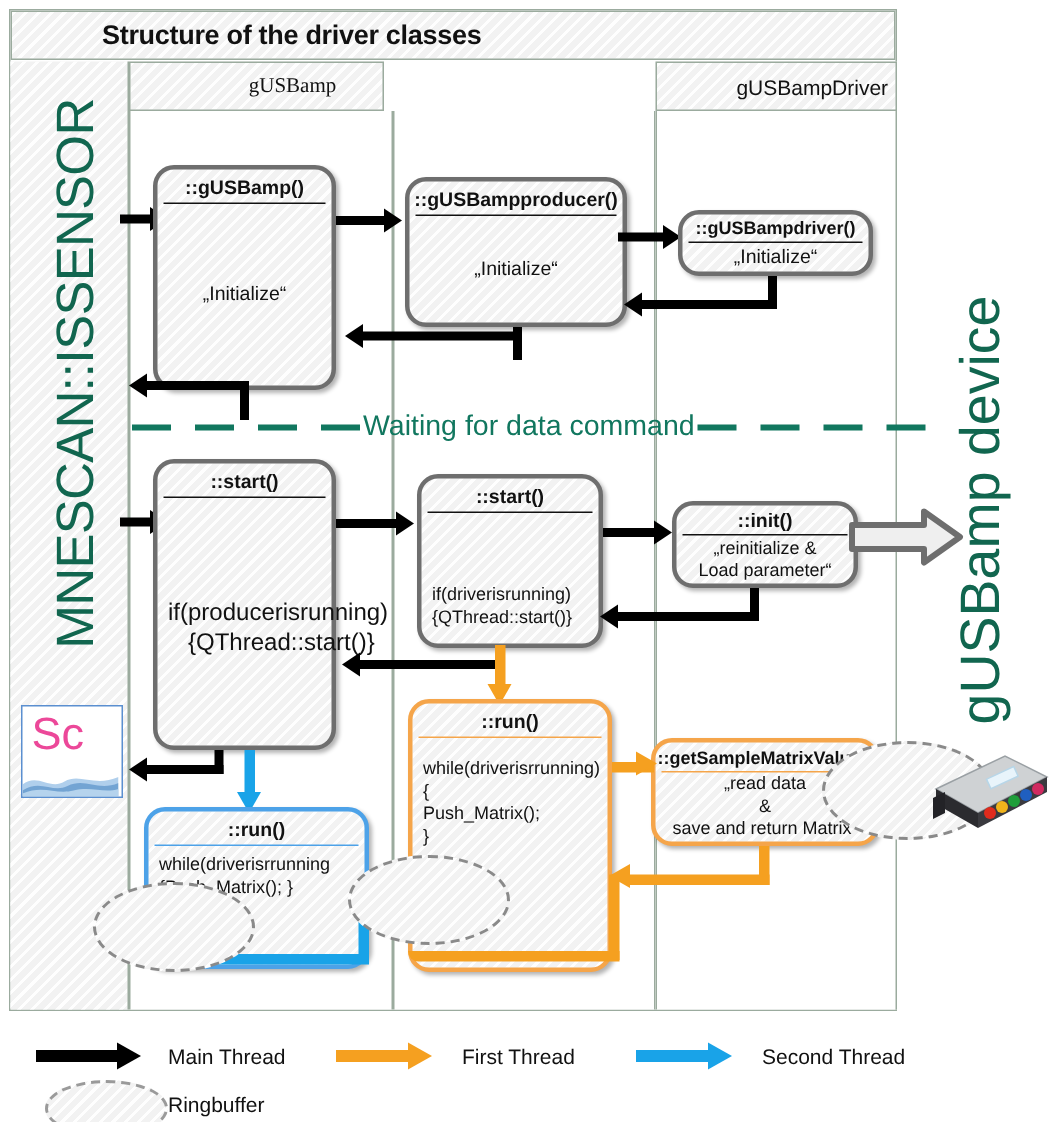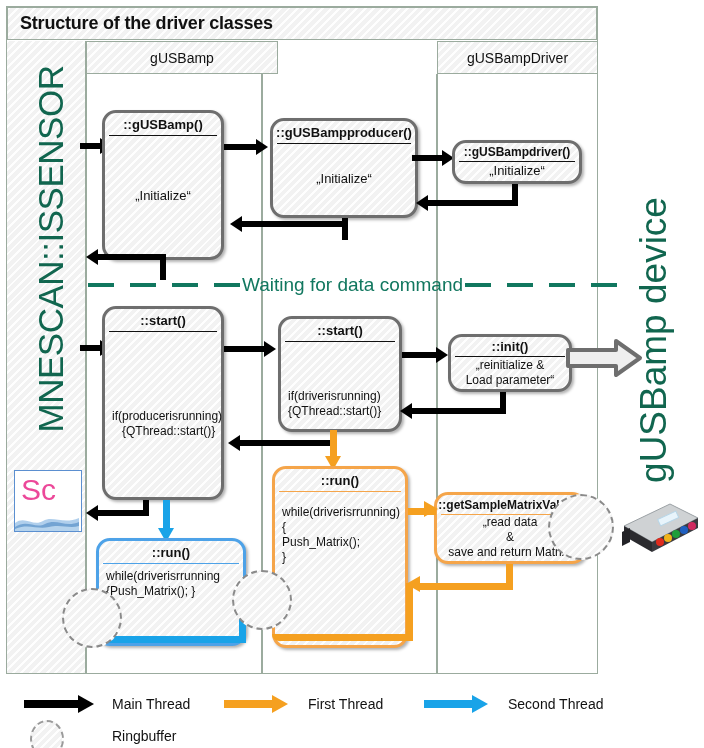--- a/index.html
+++ b/index.html
@@ -6,20 +6,21 @@
   body{width:704px;height:748px;position:relative;overflow:hidden;
        font-family:"Liberation Sans",sans-serif;}
   #root{position:absolute;left:0;top:0;width:704px;height:748px;}
 
   
   .hatch{
     background-color:#f2f2f2;
     background-image:repeating-linear-gradient(135deg,
         rgba(255,255,255,.95) 0px, rgba(255,255,255,.95) 2px,
         rgba(0,0,0,0) 2px, rgba(0,0,0,0) 6px);
+    padding-left:48px;
   }
 
   
   .frame{position:absolute;left:6px;top:6px;width:592px;height:668px;
          border:1px solid #9bab9e;box-sizing:border-box;background:#fff;}
   .title-bar{position:absolute;left:7px;top:7px;width:590px;height:33px;
              border:1px solid #9bab9e;box-sizing:border-box;
              display:flex;align-items:center;}
   .title-bar .t{font-size:18px;font-weight:bold;color:#111;padding-left:12px;
                 letter-spacing:-.2px;}
@@ -113,21 +114,21 @@
 
   <div class="sc-logo">
     <span class="sc">Sc</span>
     <svg width="64" height="22" viewBox="0 0 64 22">
       <path d="M0 14 C10 6,18 18,28 12 C38 6,48 16,64 9 L64 22 L0 22 Z" fill="#6fa8dc" opacity=".55"></path>
       <path d="M0 18 C12 10,20 20,30 15 C42 9,50 19,64 13 L64 22 L0 22 Z" fill="#2a6fb5" opacity=".45"></path>
       <path d="M0 20 C14 14,22 21,34 18 C46 15,54 20,64 17 L64 22 L0 22 Z" fill="#bcd8f0" opacity=".9"></path>
     </svg>
   </div>
 
-  <div class="colhead hatch" style="left:86px;width:192px;">
+  <div class="colhead hatch" style="left:86px;width:170px;font-family:Liberation Serif, serif;">
     <span>gUSBamp</span>
   </div>
   <div class="colhead hatch" style="left:437px;width:161px;">
     <span>gUSBampDriver</span>
   </div>
 
   <div class="colbody" style="left:86px;width:176px;"></div>
   <div class="colbody" style="left:262px;width:175px;"></div>
   <div class="colbody" style="left:437px;width:161px;"></div>
 
@@ -183,21 +184,21 @@
     <div class="wait-dash" style="width:26px;margin-right:16px;"></div>
     <div class="wait-dash" style="width:26px;"></div>
   </div>
 
   <div class="seg" style="left:80px;top:345px;width:22px;height:6px;background:#000;"></div>
   <div class="ah ah-r" style="left:100px;top:340px;border-left:12px solid #000;"></div>
 
   <div class="uml black hatch" style="left:102px;top:306px;width:122px;height:194px;">
     <div class="hd">::start()</div>
     <div class="hd-line"></div>
-    <div class="bd left" style="justify-content:flex-end;padding-bottom:56px;font-size:12px;">if(producerisrunning)
+    <div class="bd left" style="justify-content:flex-end;padding-bottom:56px;font-size:16px;">if(producerisrunning)
    {QThread::start()}</div>
   </div>
 
   <div class="seg" style="left:224px;top:346px;width:44px;height:6px;background:#000;"></div>
   <div class="ah ah-r" style="left:264px;top:341px;border-left:12px solid #000;"></div>
 
   <div class="uml black hatch" style="left:278px;top:316px;width:124px;height:116px;">
     <div class="hd">::start()</div>
     <div class="hd-line"></div>
     <div class="bd left" style="justify-content:flex-end;padding-bottom:8px;font-size:12px;">if(driverisrunning)

